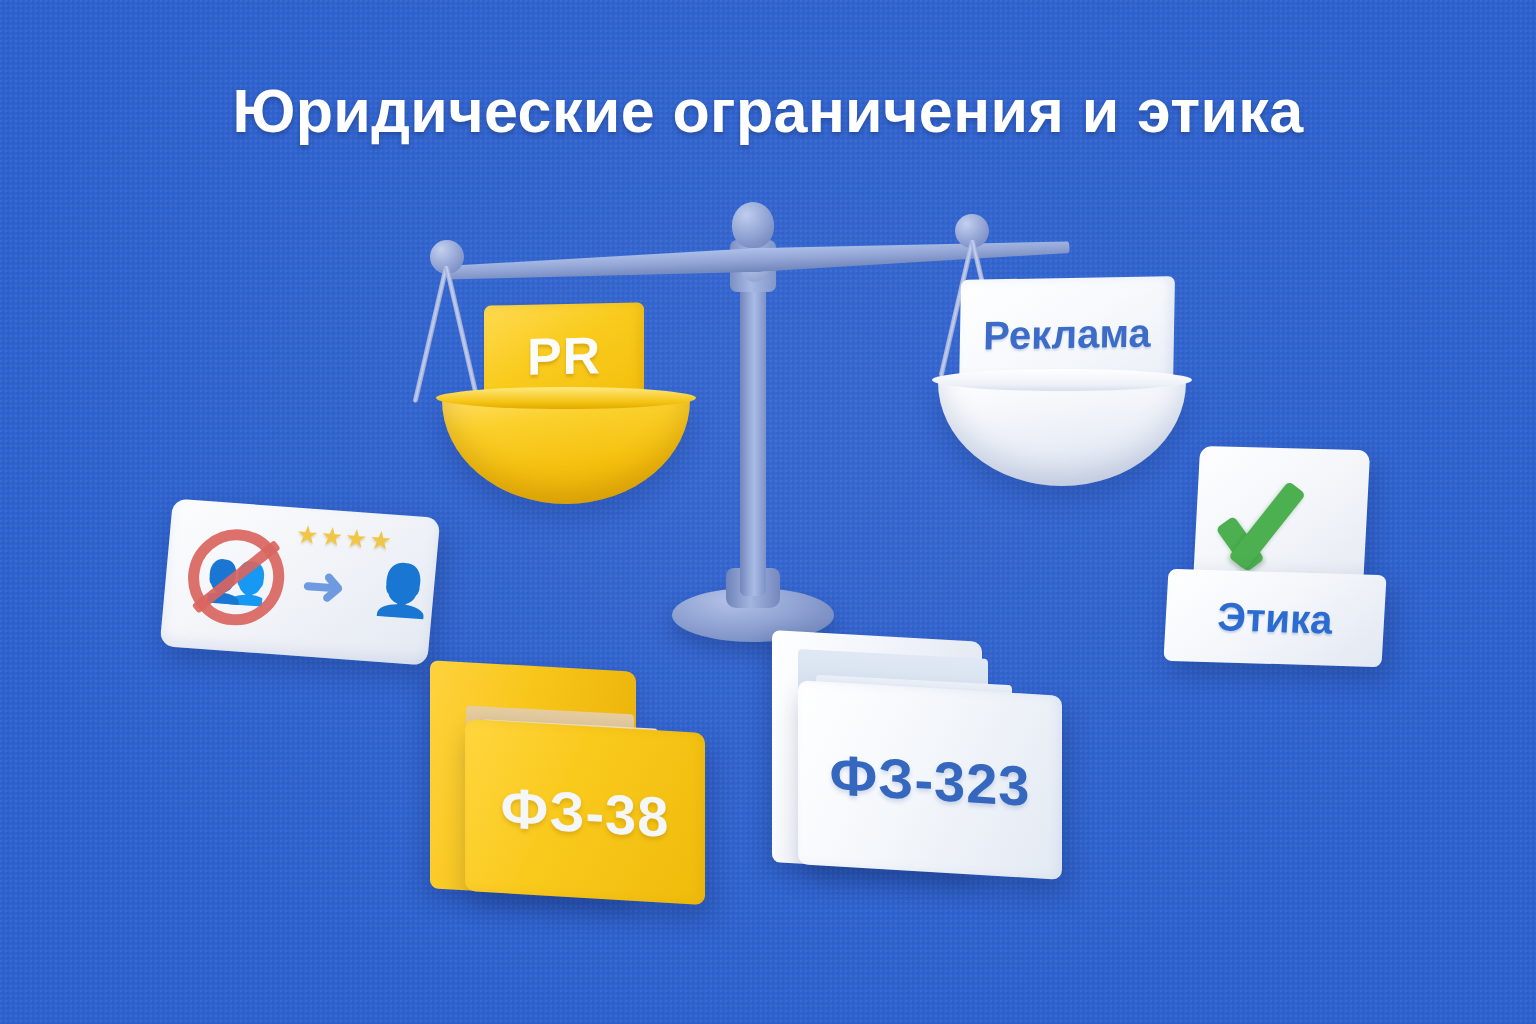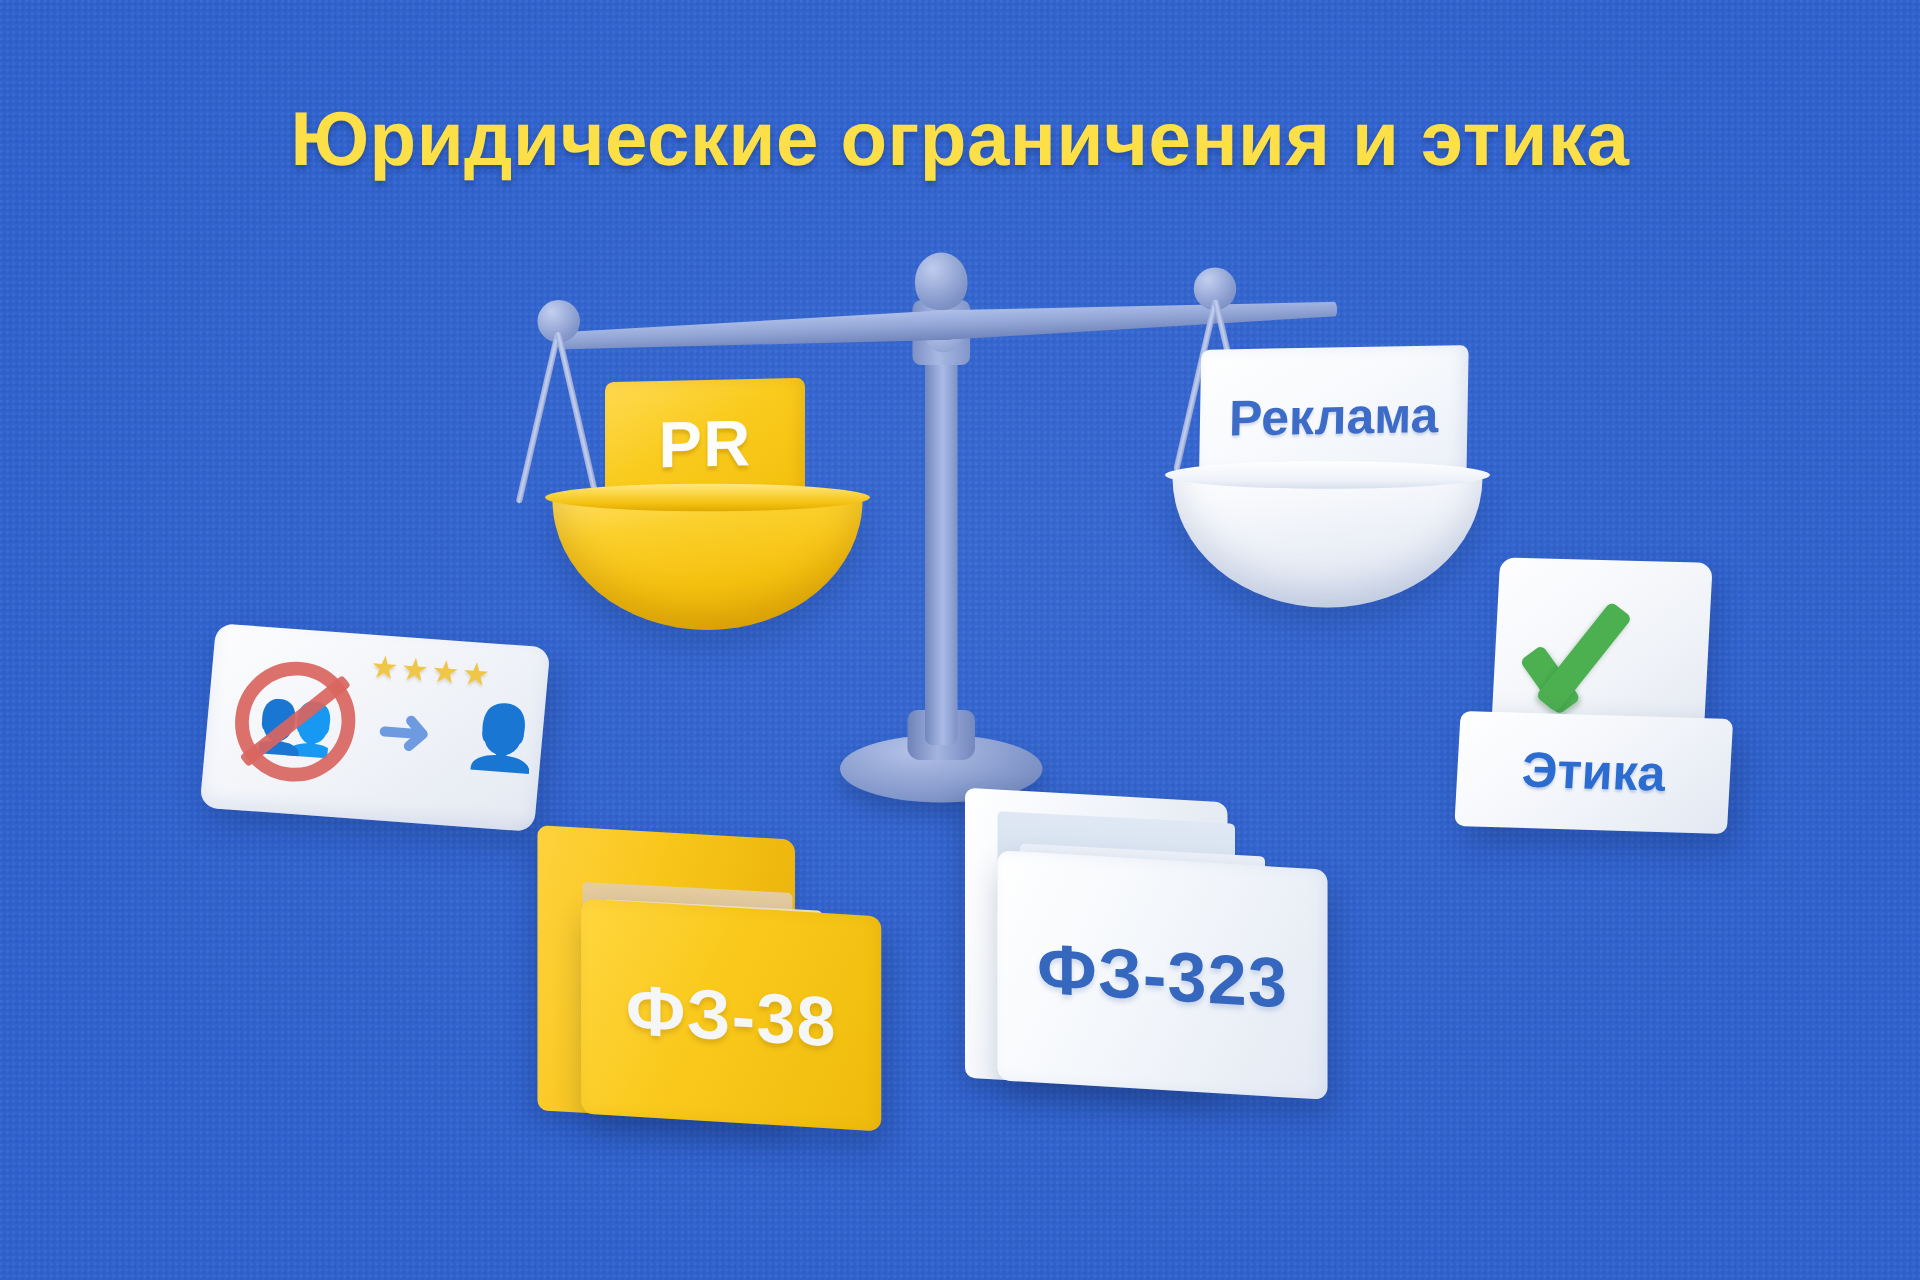--- a/index.html
+++ b/index.html
@@ -19,21 +19,21 @@
       radial-gradient(circle at 3px 3px, rgba(0,0,0,.055) 1px, transparent 1.4px),
       radial-gradient(ellipse 1200px 900px at 50% 42%, rgba(255,255,255,.045), transparent 70%);
     background-size:5px 5px, 5px 5px, 100% 100%;
   }
 
   
   #page-title{
     position:absolute; top:76px; left:0; width:100%;
     text-align:center;
     font-size:61px; font-weight:bold; letter-spacing:.4px;
-    color:#fde047;
+    color:#ffffff;
     text-shadow:0 3px 5px rgba(10,30,80,.33);
     white-space:nowrap;
   }
 
   
   #scales{ position:absolute; left:660px; top:196px; width:230px; height:430px; }
 
   
   .sc-post{
     position:absolute; left:80px; top:40px; width:26px; height:360px;

